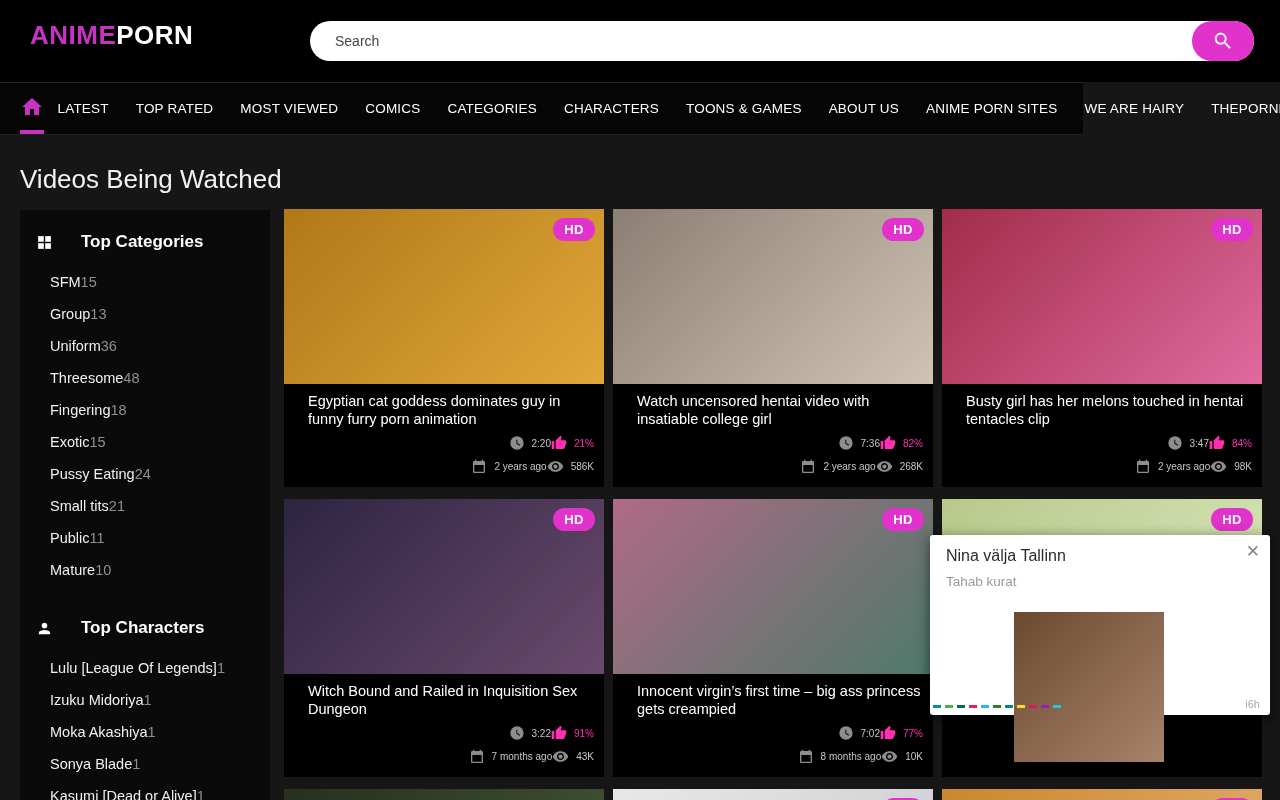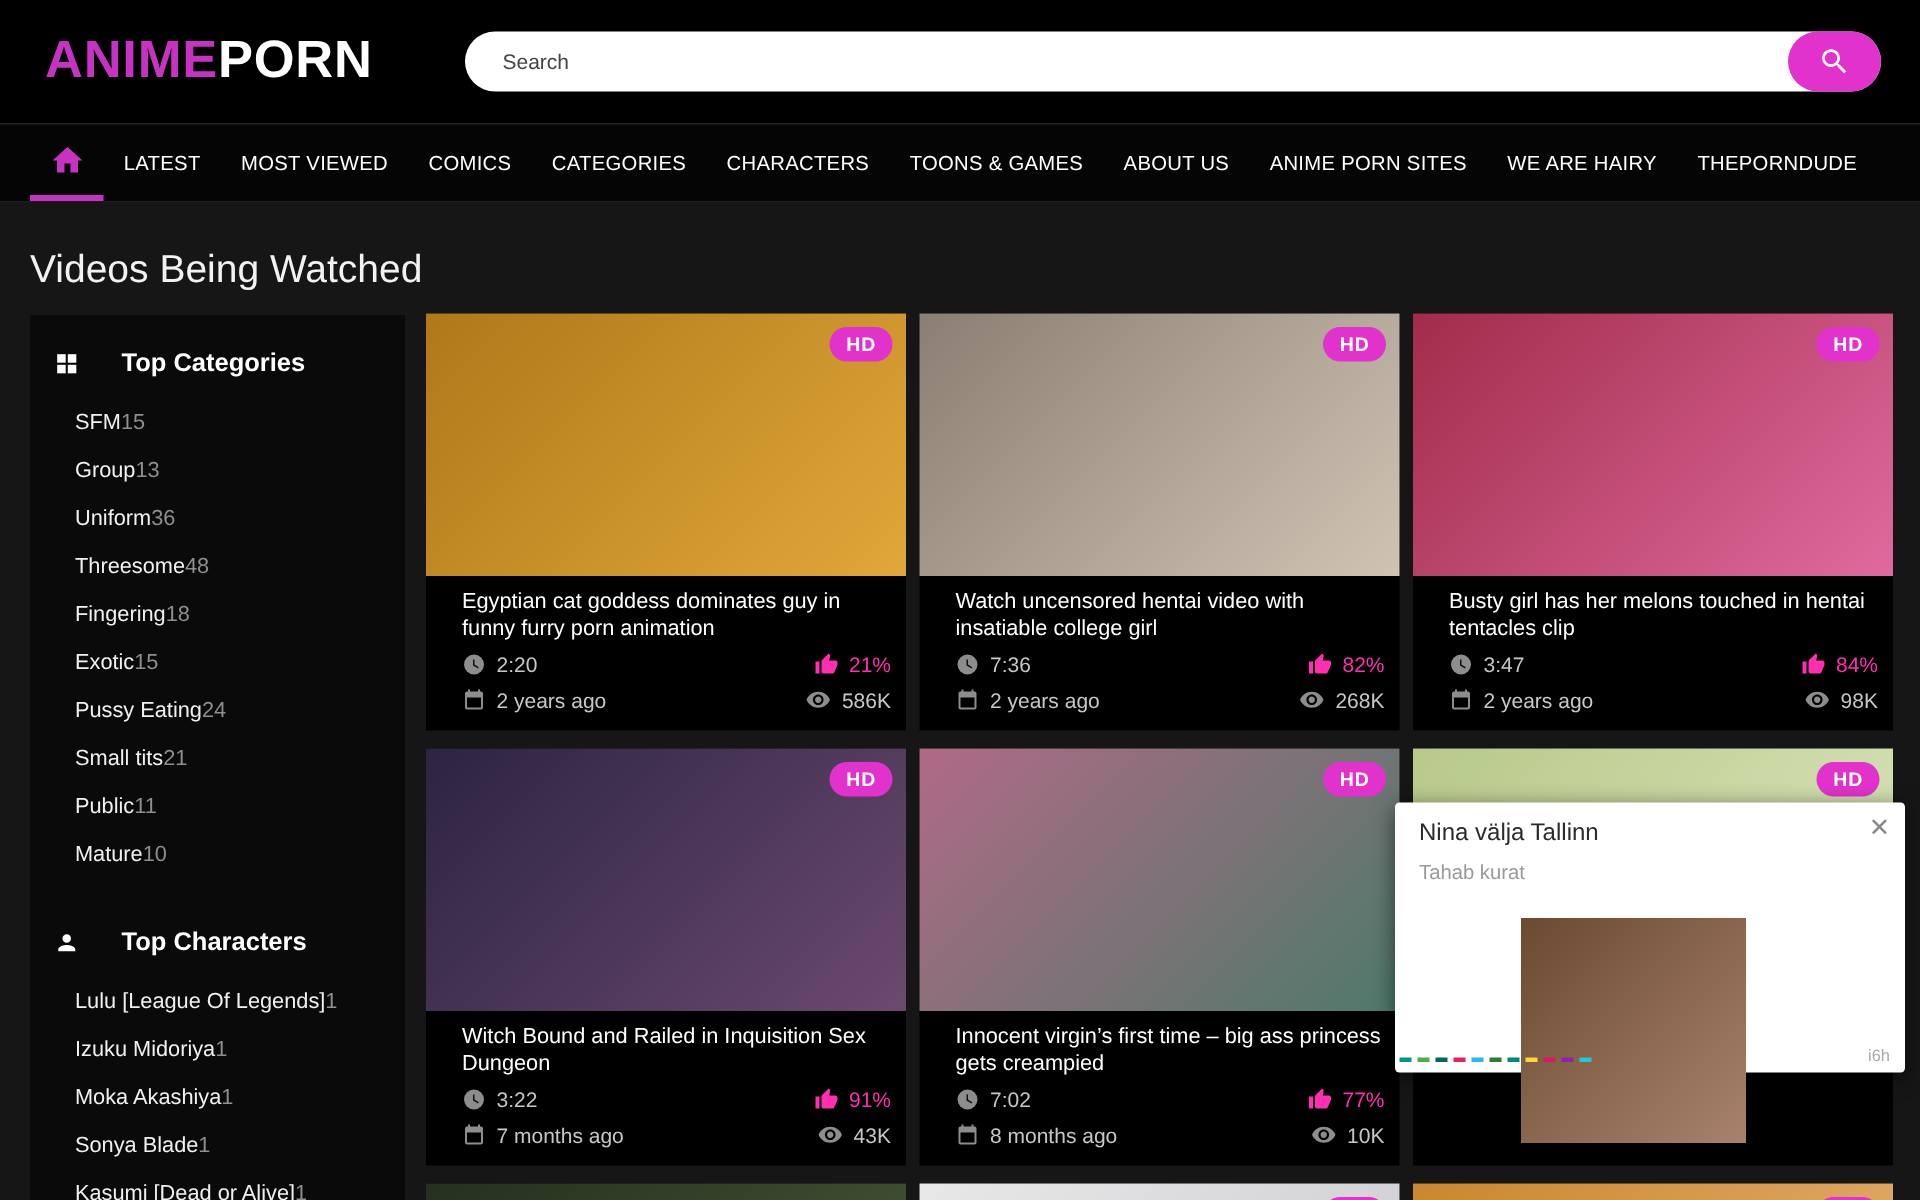--- a/index.html
+++ b/index.html
@@ -2,35 +2,35 @@
 <html><head>
 <meta charset="utf-8">
 <style>
   * { margin:0; padding:0; box-sizing:border-box; }
   html,body { width:1280px; height:800px; overflow:hidden; background:#161616;
               font-family:"Liberation Sans", sans-serif; }
   .stage { position:relative; width:1280px; height:800px; }
 
   
   .header { position:absolute; left:0; top:0; width:1280px; height:82px; background:#000; }
-  .logo { position:absolute; left:30px; top:20px; font-size:35px; font-weight:700; letter-spacing:.5px; cursor:pointer; }
+  .logo { position:absolute; left:30px; top:20px; font-size:26px; font-weight:700; letter-spacing:.5px; cursor:pointer; }
   .logo .p1 { color:#c632c2; }
   .logo .p2 { color:#fff; }
   .searchbar { position:absolute; left:310px; top:21px; width:944px; height:40px;
                background:#fff; border-radius:20px; }
   .searchbar input { position:absolute; left:0; top:0; width:860px; height:40px; border:0; outline:0;
                background:transparent; border-radius:20px; padding:0 20px 0 25px; font-size:14px;
                font-family:"Liberation Sans",sans-serif; color:#ec4899; }
   .searchbar input::placeholder { color:#444; }
   .search-btn { position:absolute; right:0; top:0; width:62px; height:40px; border:0;
                background:#e232cc; border-radius:20px; cursor:pointer; display:flex;
                align-items:center; justify-content:center; }
 
   
-  .nav { position:absolute; left:0; top:82px; width:1280px; height:53px; background:#050505;
+  .nav { position:absolute; left:0; top:82px; width:1083px; height:53px; background:#050505;
          border-top:1px solid #262626; border-bottom:1px solid #1e1e1e;
          display:flex; align-items:stretch; padding-left:20px; }
   .nav-home { width:49px; display:flex; align-items:center; justify-content:center;
          border-bottom:4px solid #c632c2; cursor:pointer; }
   .nav a { display:flex; align-items:center; padding:0 13.5px; color:#fff; text-decoration:none;
          font-size:13.5px; letter-spacing:.2px; white-space:nowrap; cursor:pointer; }
 
   
   .page-title { position:absolute; left:20px; top:164px; font-size:26px; color:#f2f2f2; font-weight:400; }
 
@@ -47,22 +47,22 @@
   
   .grid { position:absolute; left:284px; top:209px; width:987px; display:flex; flex-wrap:wrap;
           gap:12px 9px; }
   .card { width:320px; background:#000; cursor:pointer; }
   .thumb { position:relative; width:320px; height:175px; background:#333; }
   .hd-badge { position:absolute; top:9px; right:9px; background:#e232cc; color:#fff;
               font-size:13px; font-weight:700; padding:4px 11px; border-radius:13px; letter-spacing:.5px; }
   .hd-badge:empty { display:none; }
   .meta { padding:8px 10px 12px 24px; }
   .title { color:#fff; font-size:14.5px; line-height:18px; min-height:36px; font-weight:400; }
-  .mrow { display:flex; justify-content:space-between; align-items:center; margin-top:7px;
-          font-size:14px; color:#c7c7c7; }
+  .mrow { display:flex; justify-content:flex-end; align-items:center; margin-top:7px;
+          font-size:10px; color:#c7c7c7; }
   .mcell { display:flex; align-items:center; gap:7px; }
   .likes { color:#ff2fb0; }
   .icon { display:inline-flex; }
 
   
   .popup { position:absolute; left:930px; top:535px; width:340px; height:180px; background:#fff;
            border-radius:3px; box-shadow:0 3px 14px rgba(0,0,0,.55); z-index:20; }
   .popup-title { position:absolute; left:16px; top:12px; font-size:16px; color:#2b2b2b; }
   .popup-sub { position:absolute; left:16px; top:39px; font-size:13.5px; color:#9a9a9a; }
   .popup-close { position:absolute; right:10px; top:6px; font-size:17px; color:#8a8a8a;
@@ -97,20 +97,21 @@
 
   <div class="nav">
     <div class="nav-home">
       <span class="icon">
         <svg width="24" height="24" viewBox="0 0 24 24" fill="#c632c2">
             <path d="M10 20v-6h4v6h5v-8h3L12 3 2 12h3v8z"></path>
           </svg>
       </span>
     </div>
     <a>LATEST</a>
+    <a>TOP RATED</a>
     <a>MOST VIEWED</a>
     <a>COMICS</a>
     <a>CATEGORIES</a>
     <a>CHARACTERS</a>
     <a>TOONS &amp; GAMES</a>
     <a>ABOUT US</a>
     <a>ANIME PORN SITES</a>
     <a>WE ARE HAIRY</a>
     <a>THEPORNDUDE</a>
   </div>

